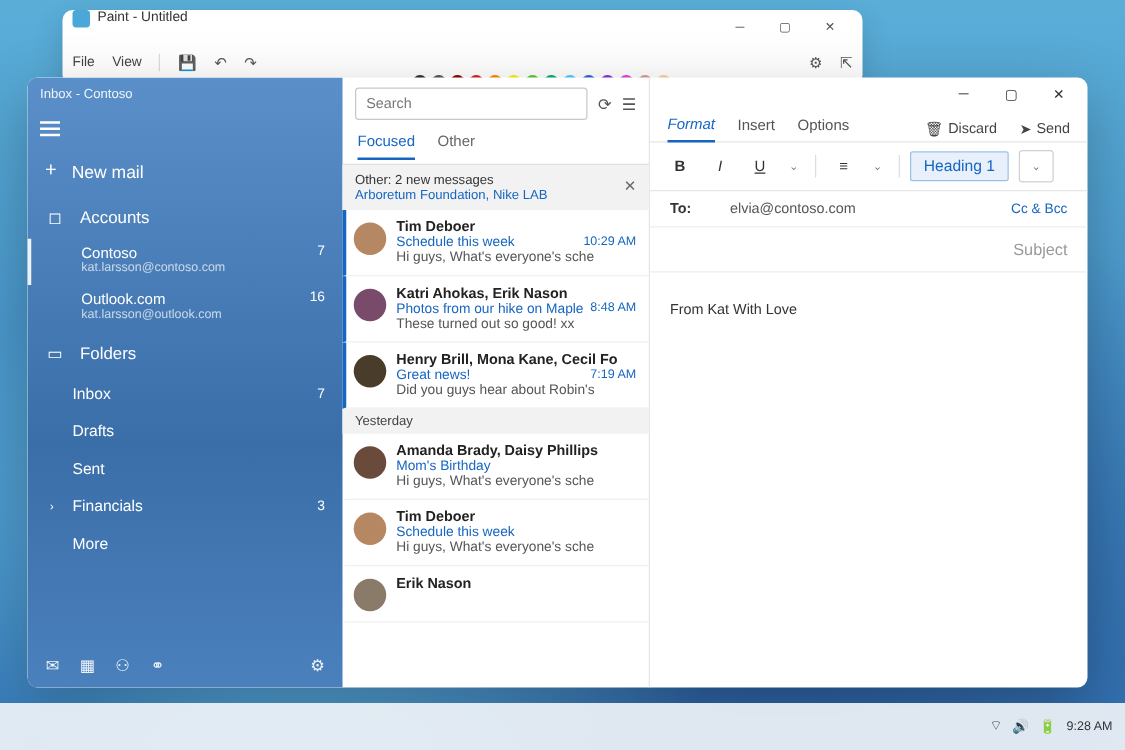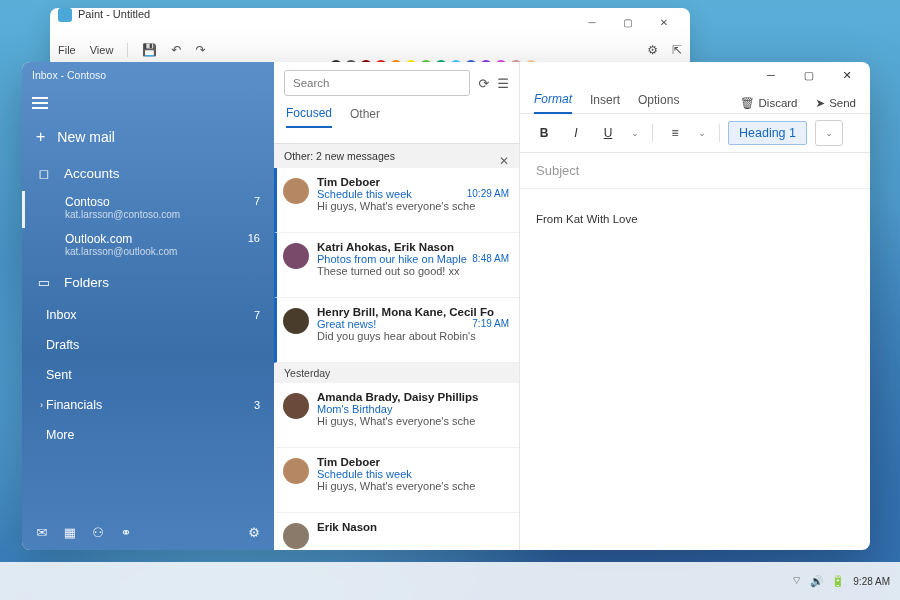--- a/index.html
+++ b/index.html
@@ -26,40 +26,40 @@
   .sidebar-titlebar { display: flex; align-items: center; height: 26px; padding: 0 10px; font-size: 10.5px; color: rgba(255,255,255,0.9); }
   .hamburger { padding: 6px 10px; }
   .hamburger span { display: block; width: 16px; height: 2px; background: #fff; margin: 3px 0; }
   .new-mail { display: flex; align-items: center; gap: 12px; padding: 10px 14px; font-size: 14px; }
   .section-head { display: flex; align-items: center; gap: 12px; padding: 10px 14px; font-size: 13.5px; }
   .section-head .ic { width: 16px; text-align: center; font-size: 13px; }
   .acct { padding: 4px 14px 8px 40px; font-size: 12px; position: relative; border-left: 3px solid transparent; }
   .acct.active { border-left-color: rgba(255,255,255,0.9); }
   .acct .sub { font-size: 10px; color: rgba(255,255,255,0.7); }
   .acct .badge { position: absolute; right: 14px; top: 4px; font-size: 11px; }
-  .folder { display: flex; align-items: center; padding: 8px 14px 8px 24px; font-size: 12.5px; position: relative; }
+  .folder { display: flex; align-items: center; padding: 8px 14px 8px 36px; font-size: 12.5px; position: relative; }
   .folder .badge { margin-left: auto; font-size: 11px; }
   .folder .chev { position: absolute; left: 18px; font-size: 9px; }
   .sidebar-foot { margin-top: auto; display: flex; align-items: center; gap: 12px; padding: 10px 12px; }
   .sidebar-foot .ic { width: 16px; text-align: center; font-size: 13px; opacity: 0.9; }
   .sidebar-foot .spacer { flex: 1; }
 
   
   .msg-list { width: 246px; border-right: 1px solid #e6e6e6; display: flex; flex-direction: column; }
   .search-row { display: flex; align-items: center; gap: 8px; padding: 8px 10px 4px; }
   .search-box { flex: 1; height: 26px; border: 1px solid #c7c7c7; border-radius: 3px; display: flex; align-items: center; padding: 0 8px; color: #777; font-size: 11.5px; }
   .search-row .ic { font-size: 13px; color: #555; }
-  .tabs { display: flex; gap: 18px; padding: 6px 12px 16px; font-size: 12px; color: #666; border-bottom: 1px solid #e0e0e0; align-items: center; }
+  .tabs { display: flex; gap: 18px; padding: 6px 12px 4px; font-size: 12px; color: #666; border-bottom: 1px solid #e0e0e0; }
   .tabs .tab { padding-bottom: 6px; }
   .tabs .tab.active { color: #1666c1; border-bottom: 2px solid #1666c1; margin-bottom: -1px; }
   .other-banner { background: #f2f2f2; padding: 6px 10px; font-size: 10.5px; position: relative; }
   .other-banner .line1 { color: #333; }
   .other-banner .line2 { color: #1666c1; }
   .other-banner .close { position: absolute; right: 10px; top: 10px; color: #666; font-size: 12px; }
-  .msg { display: flex; gap: 8px; padding: 8px 10px 20px 6px; border-bottom: 1px solid #f0f0f0; position: relative; border-left: 3px solid transparent; }
+  .msg { display: flex; gap: 8px; padding: 8px 10px 8px 6px; border-bottom: 1px solid #f0f0f0; position: relative; border-left: 3px solid transparent; }
   .msg.unread { border-left-color: #1666c1; }
   .msg.selected { background: #dceafc; }
   .msg .avatar { width: 26px; height: 26px; border-radius: 50%; background: #b58863; flex-shrink: 0; margin-top: 2px; }
   .msg .body { flex: 1; min-width: 0; }
   .msg .sender { font-size: 11.5px; font-weight: 600; color: #222; white-space: nowrap; overflow: hidden; text-overflow: ellipsis; }
   .msg .subject { font-size: 11px; color: #1666c1; white-space: nowrap; overflow: hidden; text-overflow: ellipsis; }
   .msg .preview { font-size: 11px; color: #555; white-space: nowrap; overflow: hidden; text-overflow: ellipsis; }
   .msg .time { position: absolute; right: 10px; top: 20px; font-size: 10px; color: #1666c1; }
   .date-sep { background: #f2f2f2; padding: 4px 10px; font-size: 10.5px; color: #444; }
 
@@ -74,21 +74,21 @@
   .compose-tabs .action { display: flex; align-items: center; gap: 4px; font-size: 11.5px; color: #444; }
   .toolbar { display: flex; align-items: center; padding: 6px 10px; gap: 4px; border-bottom: 1px solid #e6e6e6; }
   .tbtn { width: 28px; height: 26px; display: flex; align-items: center; justify-content: center; font-size: 12px; color: #333; border-radius: 3px; }
   .tbtn.chev { font-size: 9px; color: #777; width: 18px; }
   .tsep { width: 1px; height: 18px; background: #ddd; margin: 0 4px; }
   .style-box { border: 1px solid #9bc1ea; background: #e8f1fb; padding: 4px 10px; font-size: 12.5px; color: #1666c1; display: flex; align-items: center; gap: 40px; border-radius: 2px; }
   .addr-row { display: flex; align-items: center; padding: 8px 16px; border-bottom: 1px solid #eee; font-size: 11.5px; }
   .addr-row .label { width: 48px; color: #333; font-weight: 600; }
   .addr-row .val { color: #555; }
   .addr-row .ccbcc { margin-left: auto; color: #1666c1; font-size: 11px; }
-  .subject-row { padding: 10px 16px; color: #999; font-size: 13px; border-bottom: 1px solid #eee; }
+  .subject-row { padding: 10px 16px; color: #999; font-size: 13px; border-bottom: 1px solid #eee; text-align: right; }
   .compose-body { padding: 24px 16px; font-size: 11.5px; color: #333; }
 
   
   .taskbar { position: absolute; bottom: 0; left: 0; right: 0; height: 38px; background: rgba(243,246,250,0.9); backdrop-filter: blur(8px); display: flex; align-items: center; justify-content: center; }
   .taskbar .tray { position: absolute; right: 10px; display: flex; align-items: center; gap: 8px; font-size: 10px; color: #333; }
   .taskbar .tray .ic { font-size: 11px; }
 </style>
 </head>
 <body>
 
@@ -198,20 +198,21 @@
         </div>
       <span class="ic">⟳</span>
       <span class="ic">☰</span>
     </div>
     <div class="tabs">
       <div class="tab active">Focused</div>
       <div class="tab">Other</div>
     </div>
     <div class="other-banner">
       <div class="line1">Other: 2 new messages</div>
+      <div class="line2">Arboretum Foundation, Nike LAB</div>
       <span class="close">✕</span>
     </div>
     <div id="msgs">
         <div class="msg unread">
           <div class="avatar" style="background:#b58863"></div>
       <div class="body">
         <div class="sender">Tim Deboer</div>
         <div class="subject">Schedule this week</div>
         <div class="preview">Hi guys, What's everyone's sche</div>
       </div>
@@ -298,20 +299,25 @@
       <div class="tbtn chev">⌄</div>
       <div class="tsep"></div>
       <div class="tbtn">≡</div>
       <div class="tbtn chev">⌄</div>
       <div class="tsep"></div>
       <div class="style-box">
         <span>Heading 1</span>
       </div>
       <div class="tbtn chev" style="border:1px solid #d0d0d0;width:28px;margin-left:4px">⌄</div>
     </div>
+    <div class="addr-row">
+      <span class="label">To:</span>
+      <span class="val">elvia@contoso.com</span>
+      <span class="ccbcc">Cc &amp; Bcc</span>
+    </div>
     <div class="subject-row">Subject</div>
     <div class="compose-body">From Kat With Love</div>
   </div>
 </div>
 
 <div class="taskbar">
   <div class="tray">
     <span class="ic">⌔</span>
     <span class="ic">🔊</span>
     <span class="ic">🔋</span>

